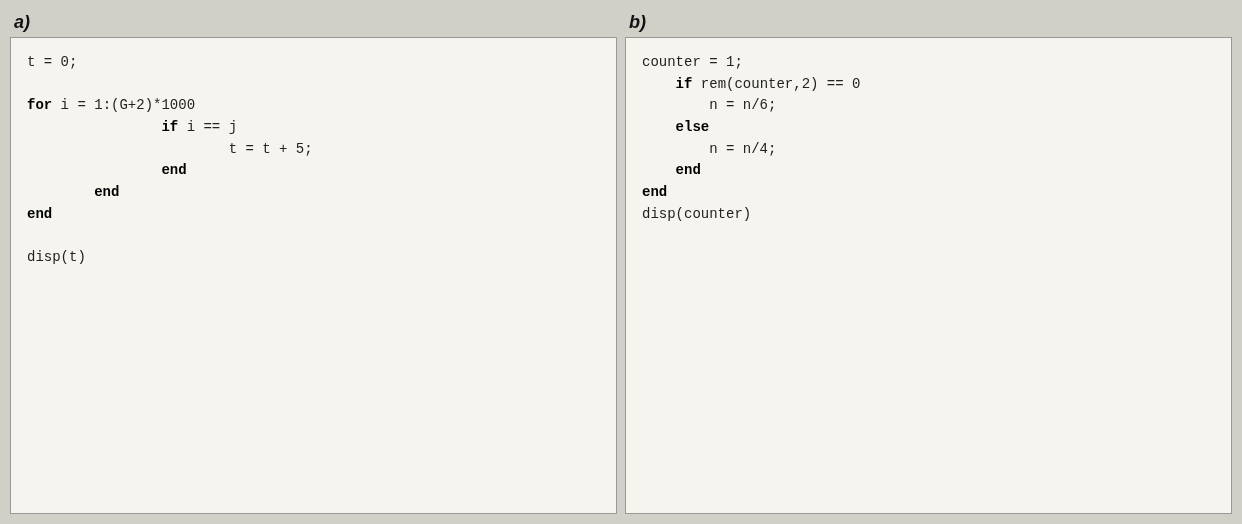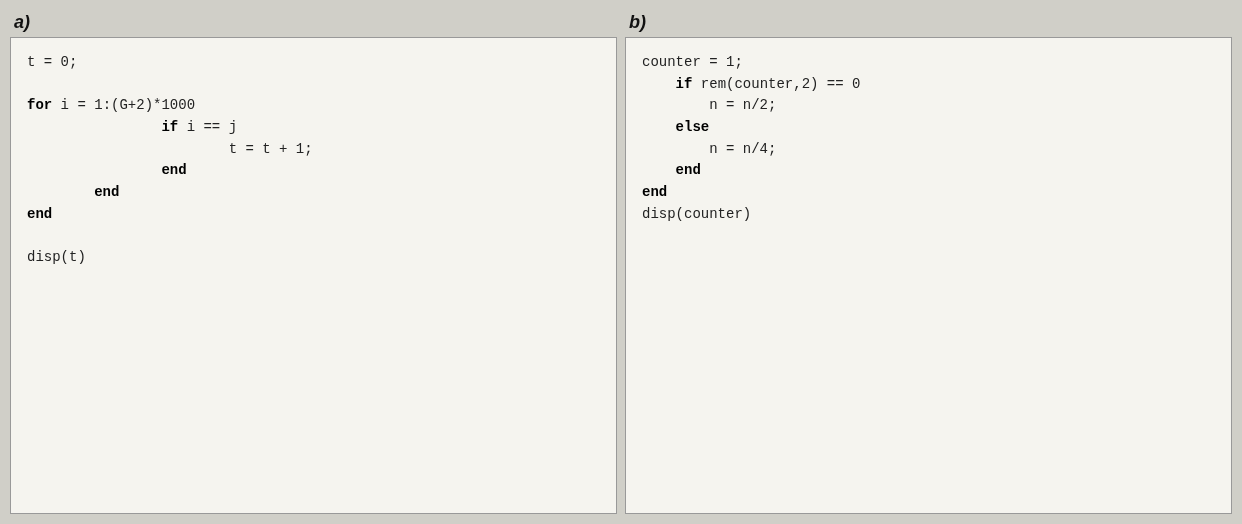--- a/index.html
+++ b/index.html
@@ -67,34 +67,34 @@
 <body>
 
 <div class="main-container">
 <div class="panel">
       <div class="panel-label">a)</div>
       <div class="code-box">
         <div class="code-line"><span>t = 0;</span></div>
         <div class="code-line">&nbsp;</div>
         <div class="code-line"><span class="kw">for</span><span> i = 1:(G+2)*1000</span></div>
         <div class="code-line"><span>                </span><span class="kw">if</span><span> i == j</span></div>
-        <div class="code-line"><span>                        t = t + 1;</span></div>
+        <div class="code-line"><span>                        t = t + 5;</span></div>
         <div class="code-line"><span>                </span><span class="kw">end</span></div>
         <div class="code-line"><span>        </span><span class="kw">end</span></div>
         <div class="code-line"><span class="kw">end</span></div>
         <div class="code-line">&nbsp;</div>
         <div class="code-line"><span>disp(t)</span></div>
       </div>
     </div>
     <div class="panel">
       <div class="panel-label">b)</div>
       <div class="code-box">
         <div class="code-line"><span>counter = 1;</span></div>
         <div class="code-line"><span>    </span><span class="kw">if</span><span> rem(counter,2) == 0</span></div>
-        <div class="code-line"><span>        n = n/2;</span></div>
+        <div class="code-line"><span>        n = n/6;</span></div>
         <div class="code-line"><span>    </span><span class="kw">else</span></div>
         <div class="code-line"><span>        n = n/4;</span></div>
         <div class="code-line"><span>    </span><span class="kw">end</span></div>
         <div class="code-line"><span class="kw">end</span></div>
         <div class="code-line"><span>disp(counter)</span></div>
       </div>
     </div>
   </div>
 
 </body></html>

